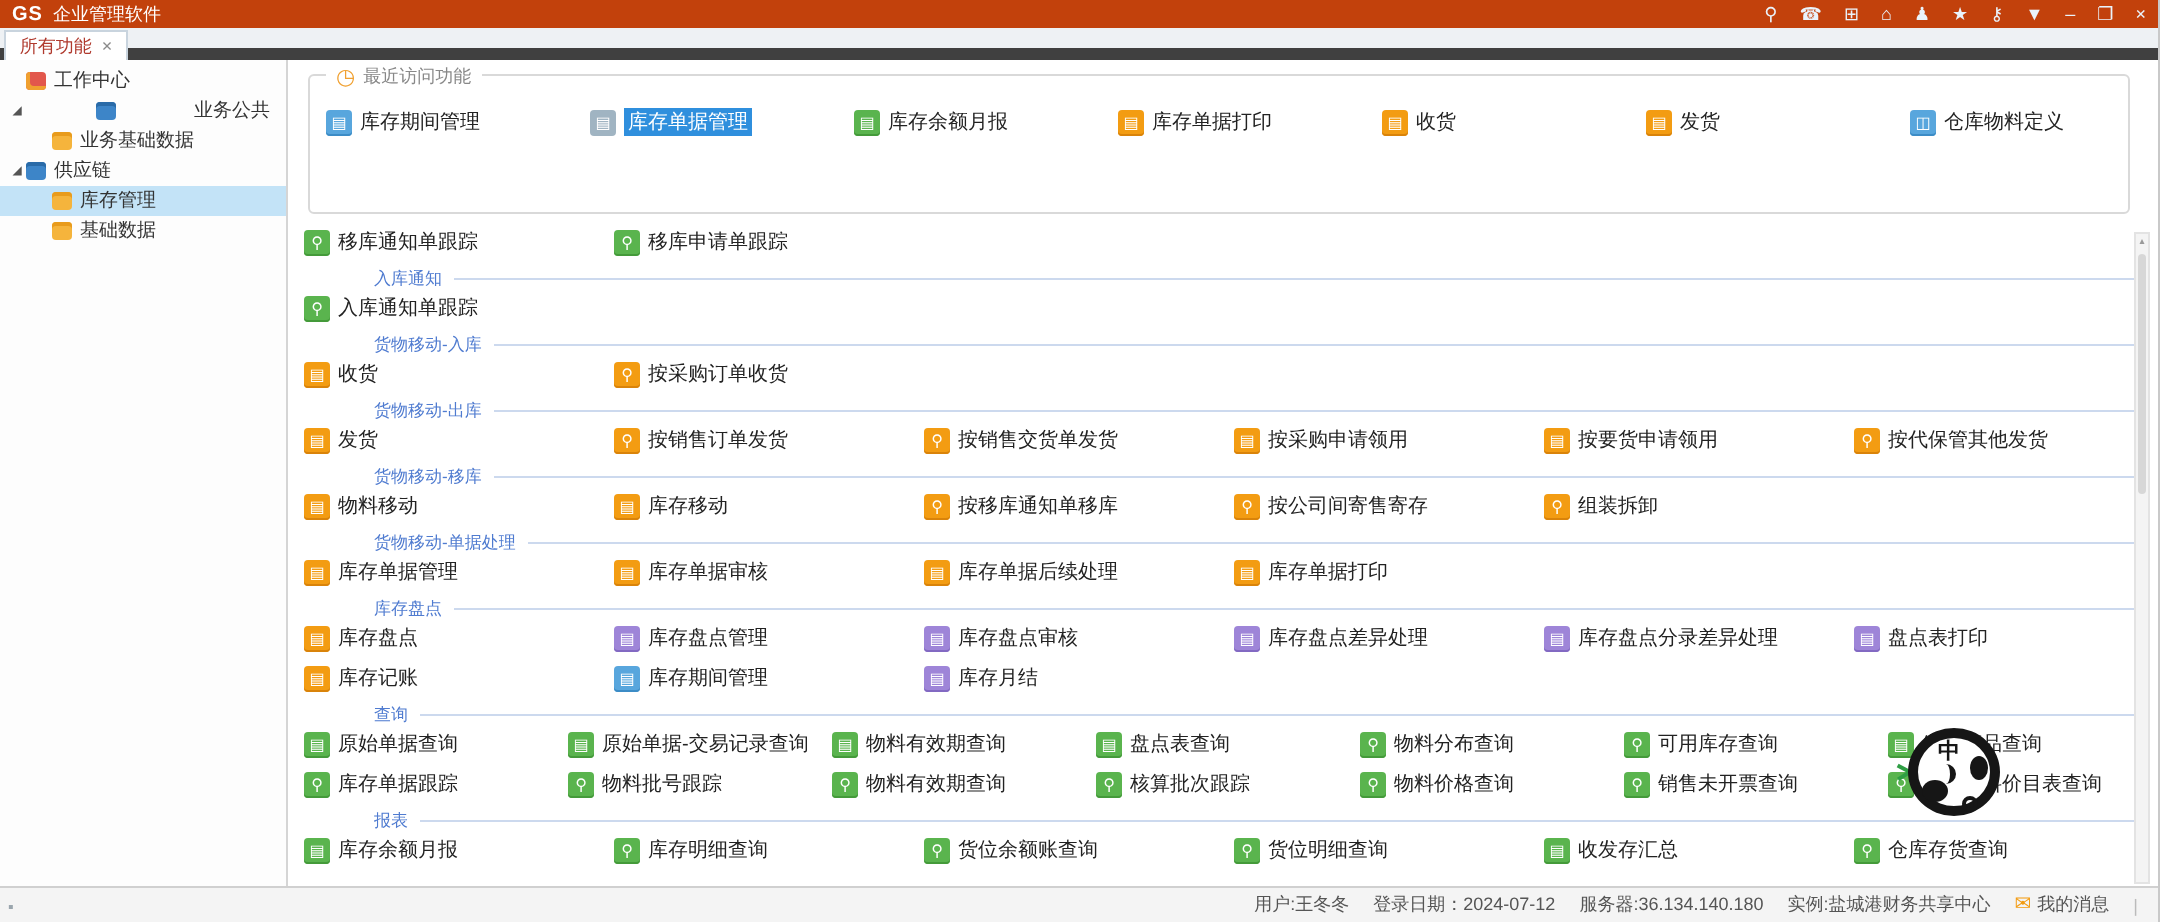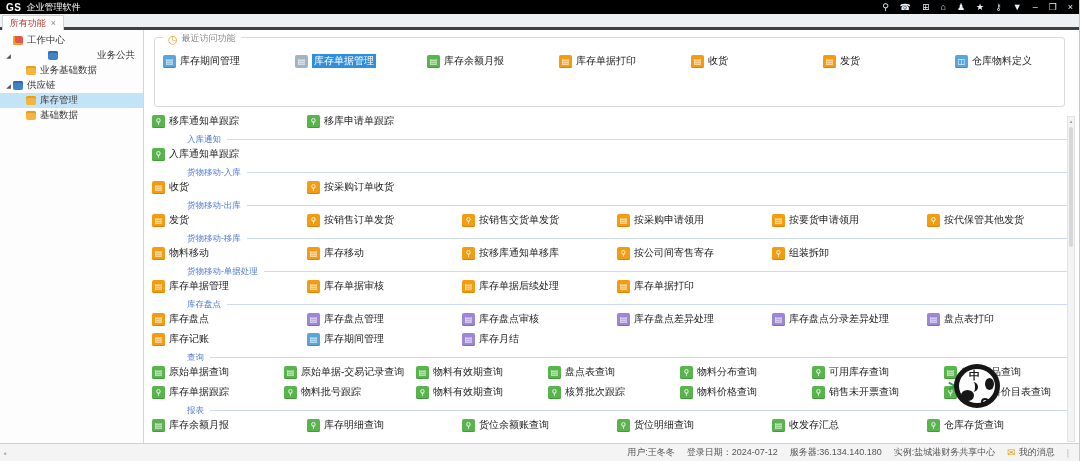--- a/index.html
+++ b/index.html
@@ -1,27 +1,27 @@
 <!DOCTYPE html>
 <html><head>
 <meta charset="utf-8">
 <style>
   html,body{margin:0;padding:0;}
   body{font-family:"Liberation Sans","DejaVu Sans",sans-serif;}
   .page{position:relative;width:1080px;height:461px;background:#fff;overflow:hidden;border-right:1px solid #c9c9c9;box-sizing:border-box;}
 
   
-  .titlebar{position:absolute;top:0;left:0;right:0;height:14px;background:#000000;display:flex;align-items:center;padding:0 6px;box-sizing:border-box;}
+  .titlebar{position:absolute;top:0;left:0;right:0;height:14px;background:#c2410c;display:flex;align-items:center;padding:0 6px;box-sizing:border-box;}
   .logo{color:#fff;font-weight:bold;font-size:10px;letter-spacing:.5px;margin-right:5px;}
   .apptitle{color:#fff;font-size:9px;}
   .tb-icons{margin-left:auto;display:flex;align-items:center;gap:11px;}
   .tb-icons span{color:#eaf3fb;font-size:9px;line-height:14px;cursor:pointer;}
 
   
-  .tabbar{position:absolute;top:14px;left:0;right:0;height:16px;background:#eef1f4;border-bottom:3px solid #404040;box-sizing:border-box;}
+  .tabbar{position:absolute;top:14px;left:0;right:0;height:16px;background:#eef1f4;border-bottom:6px solid #404040;box-sizing:border-box;}
   .tab{position:absolute;left:2px;top:1px;height:15px;min-width:62px;background:#fff;border:1px solid #c9d4de;border-bottom:none;display:flex;align-items:center;justify-content:center;gap:5px;font-size:9px;color:#b03a2e;padding:0 6px;box-sizing:border-box;cursor:pointer;}
   .tabx{color:#8a8a8a;font-size:9px;cursor:pointer;}
 
   
   .bodywrap{position:absolute;top:30px;left:0;right:0;bottom:18px;display:flex;}
   .sidebar{width:144px;flex:none;border-right:1px solid #d5d5d5;background:#fdfdfd;padding-top:3px;box-sizing:border-box;overflow:hidden;}
   .tree-row{display:flex;align-items:center;height:15px;font-size:9.5px;color:#333;cursor:pointer;white-space:nowrap;}
   .tree-row.sel{background:#c3e3f7;}
   .tree-arrow{width:9px;text-align:center;font-size:6px;color:#555;flex:none;}
   .tree-icon{width:10px;height:9px;border-radius:2px;margin-right:4px;flex:none;}

